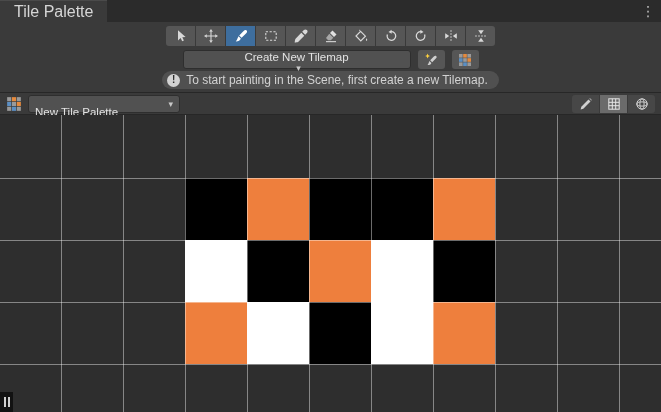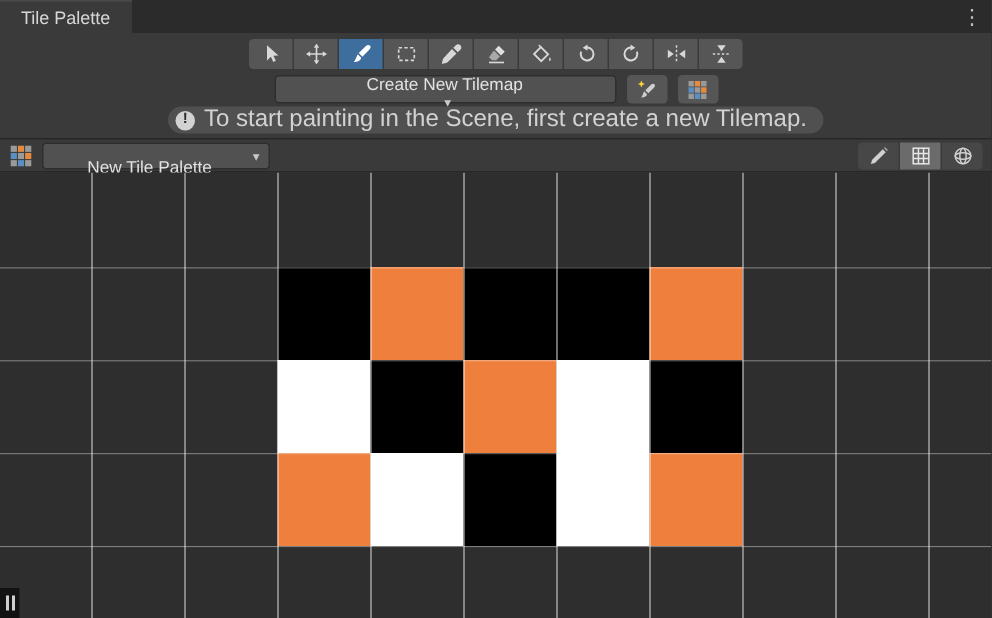--- a/index.html
+++ b/index.html
@@ -7,21 +7,21 @@
   body {
     position:relative;
     background:#3a3a3a;
     font-family:"Liberation Sans", sans-serif;
     color:#d4d4d4;
     -webkit-font-smoothing:antialiased;
   }
   
   .tabbar { position:absolute; top:0; left:0; right:0; height:22px; background:#2b2b2b; display:flex; }
   .tab { height:22px; background:#3a3a3a; padding:0 14px; display:flex; align-items:center;
-         font-size:12px; color:#d6d6d6; border-top:1px solid #4a4a4a; }
+         font-size:16px; color:#d6d6d6; border-top:1px solid #4a4a4a; }
   .menu-dots { position:absolute; right:4px; top:0; width:18px; height:22px; display:flex;
                align-items:center; justify-content:center; color:#c0c0c0; font-size:14px; cursor:pointer; }
   
   .tools-row { position:absolute; top:26px; left:0; right:0; height:20px;
                display:flex; justify-content:center; gap:1px; }
   .tool-btn { width:29px; height:20px; background:#565656; border:none; padding:0;
               display:flex; align-items:center; justify-content:center; cursor:pointer; }
   .tool-btn:first-child { border-radius:3px 0 0 3px; }
   .tool-btn:last-child  { border-radius:0 3px 3px 0; }
   .tool-btn.active { background:#3e6e9e; }
@@ -36,27 +36,27 @@
   .dd-caret { color:#c8c8c8; font-size:9px; margin-left:4px; }
   .icon-btn { width:27px; height:19px; background:#565656; border:none; border-radius:3px;
               display:flex; align-items:center; justify-content:center; cursor:pointer; }
   
   .info-row { position:absolute; top:71px; left:0; right:0; display:flex; justify-content:center; }
   .info-pill { background:#505050; border-radius:9px; height:18px; display:flex; align-items:center;
                gap:6px; padding:0 11px 0 5px; }
   .info-icon { width:13px; height:13px; border-radius:50%; background:#d2d2d2; color:#2a2a2a;
                font-size:10px; font-weight:bold; display:flex; align-items:center; justify-content:center;
                line-height:1; flex:0 0 auto; }
-  .info-text { font-size:16px; color:#d2d2d2; white-space:nowrap; }
+  .info-text { font-size:12px; color:#d2d2d2; white-space:nowrap; }
   
   .palette-bar { position:absolute; top:92px; left:0; right:0; height:23px; background:#3a3a3a;
                  border-top:1px solid #272727; border-bottom:1px solid #272727;
                  display:flex; align-items:center; padding:0 6px; }
   .palette-dd { width:152px; height:18px; padding:0 6px; margin-left:6px; }
-  .palette-dd .dd-label { flex:1; text-align:center;margin-top:16px; }
+  .palette-dd .dd-label { flex:1; text-align:left;margin-top:16px; }
   .bar-right { margin-left:auto; display:flex; gap:1px; }
   .bar-btn { width:27px; height:18px; background:#474747; border:none; display:flex;
              align-items:center; justify-content:center; cursor:pointer; }
   .bar-btn:first-child { border-radius:3px 0 0 3px; }
   .bar-btn:last-child { border-radius:0 3px 3px 0; }
   .bar-btn.selected { background:#6b6b6b; }
   
   .grid-area { position:absolute; top:115px; left:0; right:0; bottom:0; background:#2e2e2e; overflow:hidden; }
   .tile { position:absolute; z-index:1; }
   .grid-overlay { position:absolute; inset:0; z-index:2; pointer-events:none;

